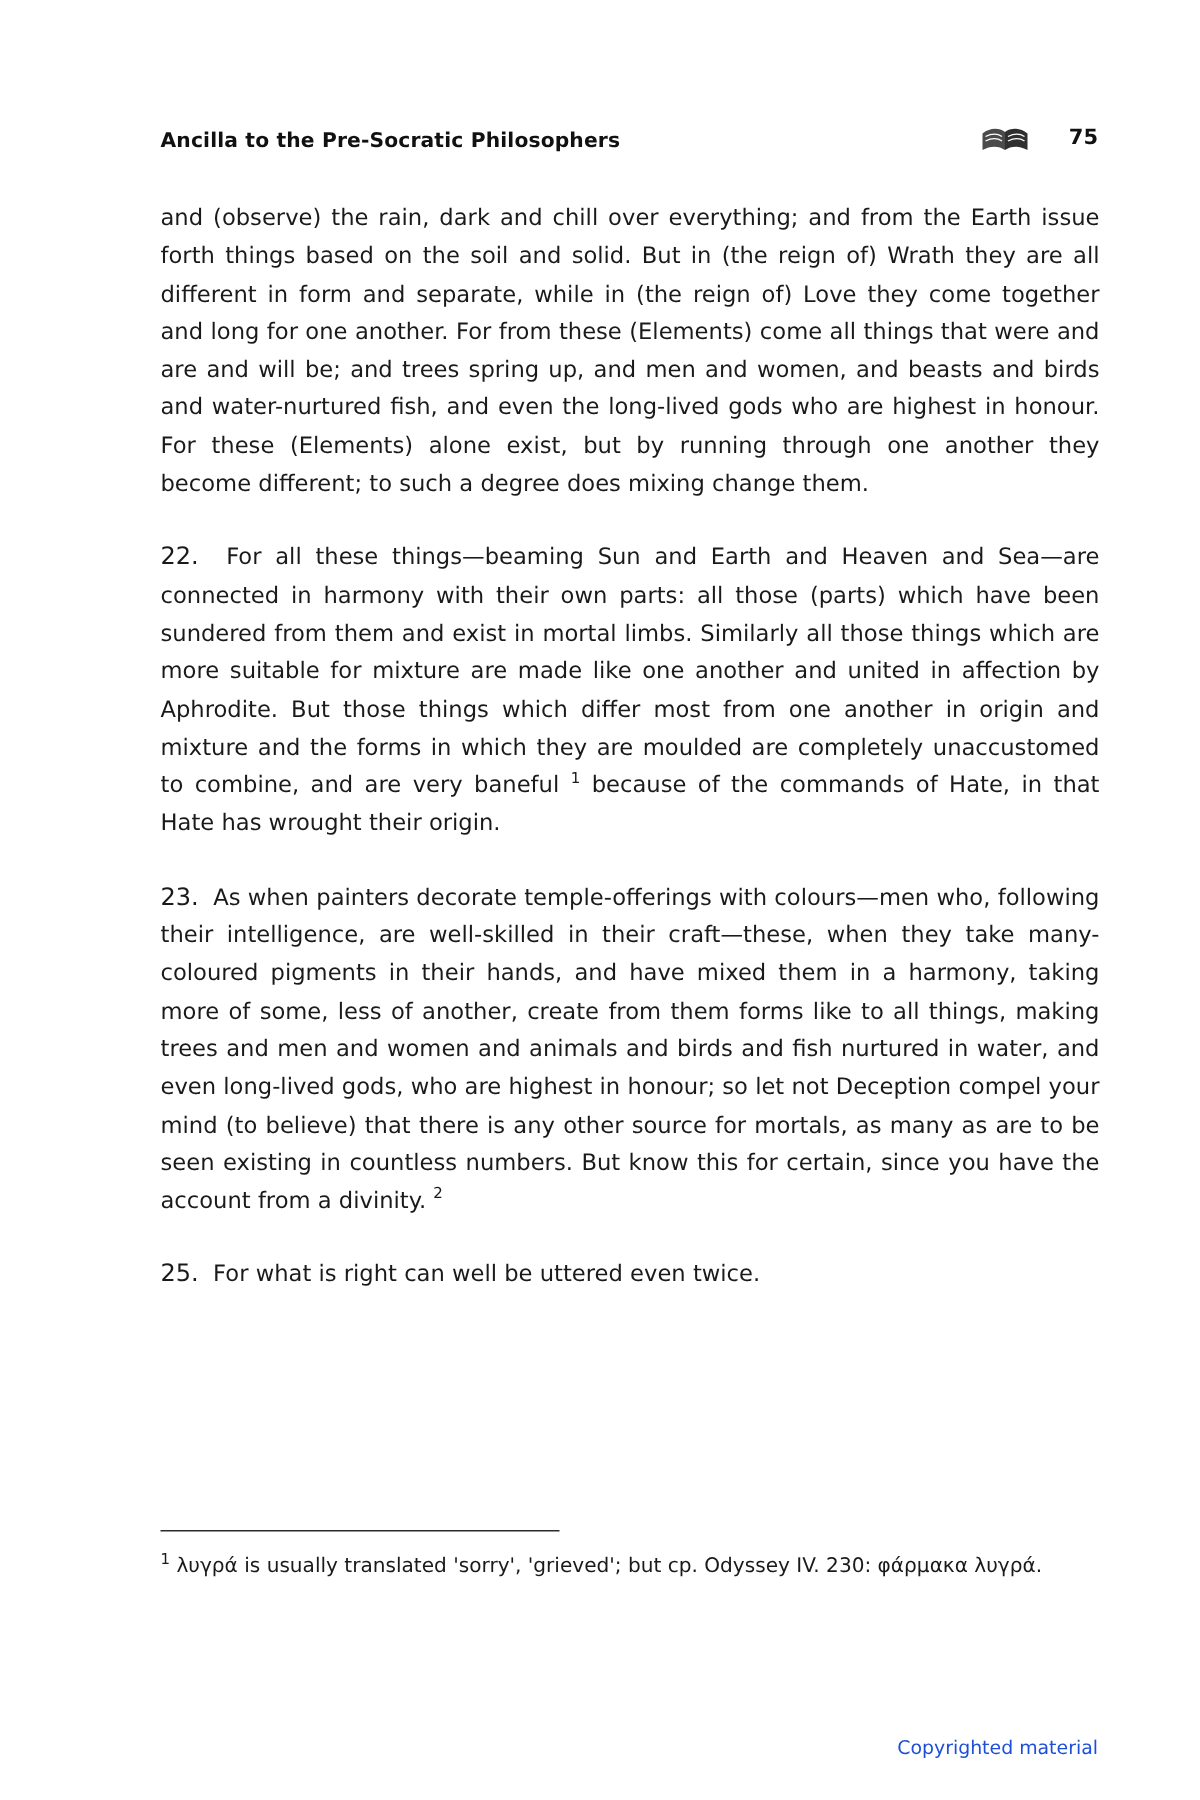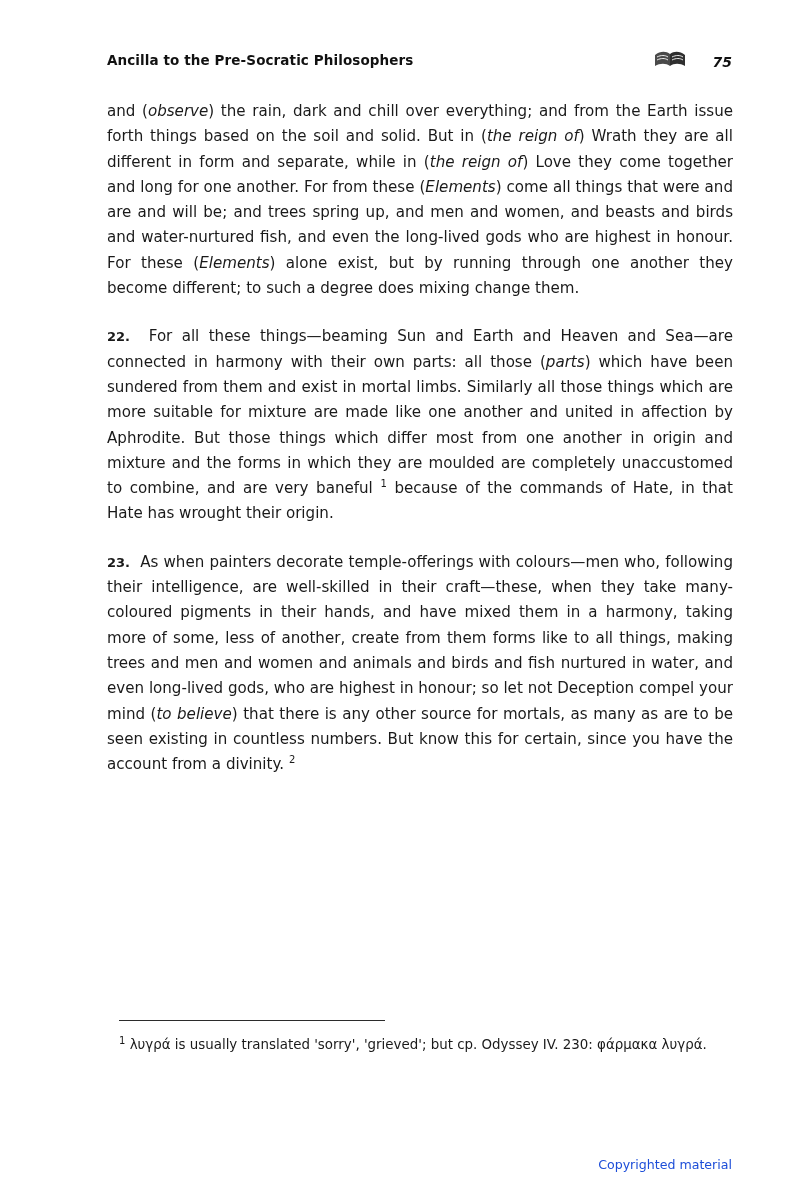--- a/index.html
+++ b/index.html
@@ -12,40 +12,39 @@
     background: #ffffff;
     font-family: "DejaVu Sans", sans-serif;
     color: #1a1a1a;
     -webkit-font-smoothing: antialiased;
   }
   .page {
     position: relative;
     width: 800px;
     height: 1200px;
     box-sizing: border-box;
-    padding: 47px 68px 0 107px;
+    padding: 81px 68px 0 107px;
   }
   .header {
     display: flex;
     align-items: center;
     justify-content: space-between;
     height: 26px;
     margin-bottom: 26px;
   }
   .header-title {
     font-size: 13.5px;
     font-weight: bold;
     letter-spacing: 0.1px;
     color: #111;
   }
   .header-right {
     display: flex;
-    align-items: flex-end;
+    align-items: flex-start;
     gap: 26px;
-    font-style: italic;
   }
   .book-icon {
     display: inline-block;
     line-height: 0;
   }
   .page-number {
     font-size: 14px;
     font-weight: bold;
     color: #111;
   }
@@ -57,34 +56,33 @@
     font-size: 15.1px;
     line-height: 25.3px;
     text-align: justify;
     text-justify: inter-word;
     color: #1a1a1a;
   }
   p.body-text:last-child {
     margin-bottom: 0;
   }
   .sec-num {
-    font-weight: bold;
-    font-size: 13px;
+    font-weight: normal;
+    font-size: 16px;
   }
   .it {
-    font-style: italic;
   }
   sup {
     font-size: 10px;
     vertical-align: super;
     line-height: 0;
   }
   .footnote-area {
     position: absolute;
-    left: 119px;
+    left: 107px;
     top: 1020px;
     width: 626px;
   }
   .footnote-rule {
     width: 266px;
     height: 0;
     border-top: 1px solid #2b2b2b;
     margin-bottom: 13px;
   }
   p.footnote {
@@ -130,20 +128,21 @@
 
   <div class="content">
 
     <p class="body-text"><span>and (</span><span class="it">observe</span><span>) the rain, dark and chill over everything; and from the Earth issue forth things based on the soil and solid. But in (</span><span class="it">the reign of</span><span>) Wrath they are all different in form and separate, while in (</span><span class="it">the reign of</span><span>) Love they come together and long for one another. For from these (</span><span class="it">Elements</span><span>) come all things that were and are and will be; and trees spring up, and men and women, and beasts and birds and water-nurtured fish, and even the long-lived gods who are highest in honour. For these (</span><span class="it">Elements</span><span>) alone exist, but by running through one another they become different; to such a degree does mixing change them.</span></p>
 
     <p class="body-text"><span class="sec-num">22.</span>&nbsp; <span>For all these things—beaming Sun and Earth and Heaven and Sea—are connected in harmony with their own parts: all those (</span><span class="it">parts</span><span>) which have been sundered from them and exist in mortal limbs. Similarly all those things which are more suitable for mixture are made like one another and united in affection by Aphrodite. But those things which differ most from one another in origin and mixture and the forms in which they are moulded are completely unaccustomed to combine, and are very baneful</span> <sup>1</sup> <span>because of the commands of Hate, in that Hate has wrought their origin.</span></p>
 
     <p class="body-text"><span class="sec-num">23.</span>&nbsp; <span>As when painters decorate temple-offerings with colours—men who, following their intelligence, are well-skilled in their craft—these, when they take many-coloured pigments in their hands, and have mixed them in a harmony, taking more of some, less of another, create from them forms like to all things, making trees and men and women and animals and birds and fish nurtured in water, and even long-lived gods, who are highest in honour; so let not Deception compel your mind (</span><span class="it">to believe</span><span>) that there is any other source for mortals, as many as are to be seen existing in countless numbers. But know this for certain, since you have the account from a divinity.</span> <sup>2</sup><span></span></p>
 
 
+    <p class="body-text"><span class="sec-num">25.</span>&nbsp; <span>For what is right can well be uttered even twice.</span></p>
 
   </div>
 
   <div class="footnote-area">
     <div class="footnote-rule"></div>
     <p class="footnote"><sup>1</sup> <span>λυγρά is usually translated 'sorry', 'grieved'; but cp. Odyssey IV. 230: φάρμακα λυγρά.</span></p>
   </div>
 
   <div class="copyright">Copyrighted material</div>
 

